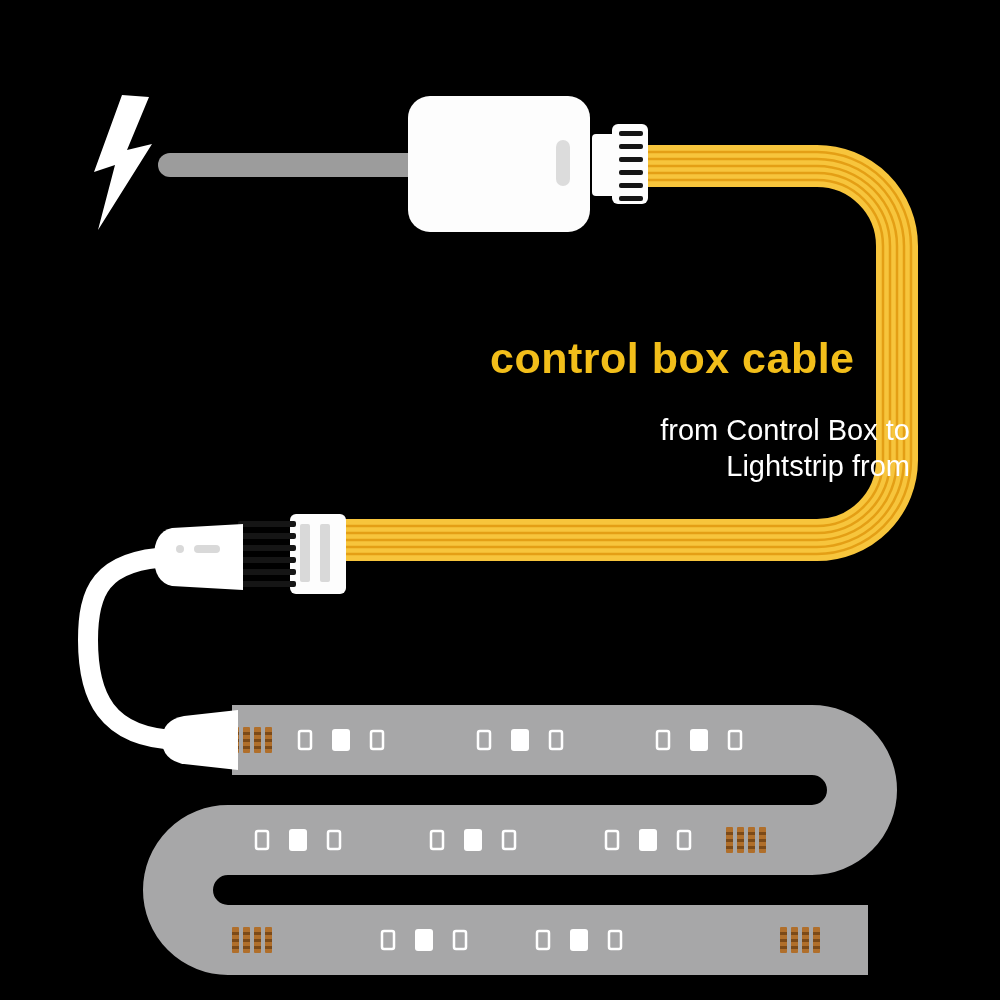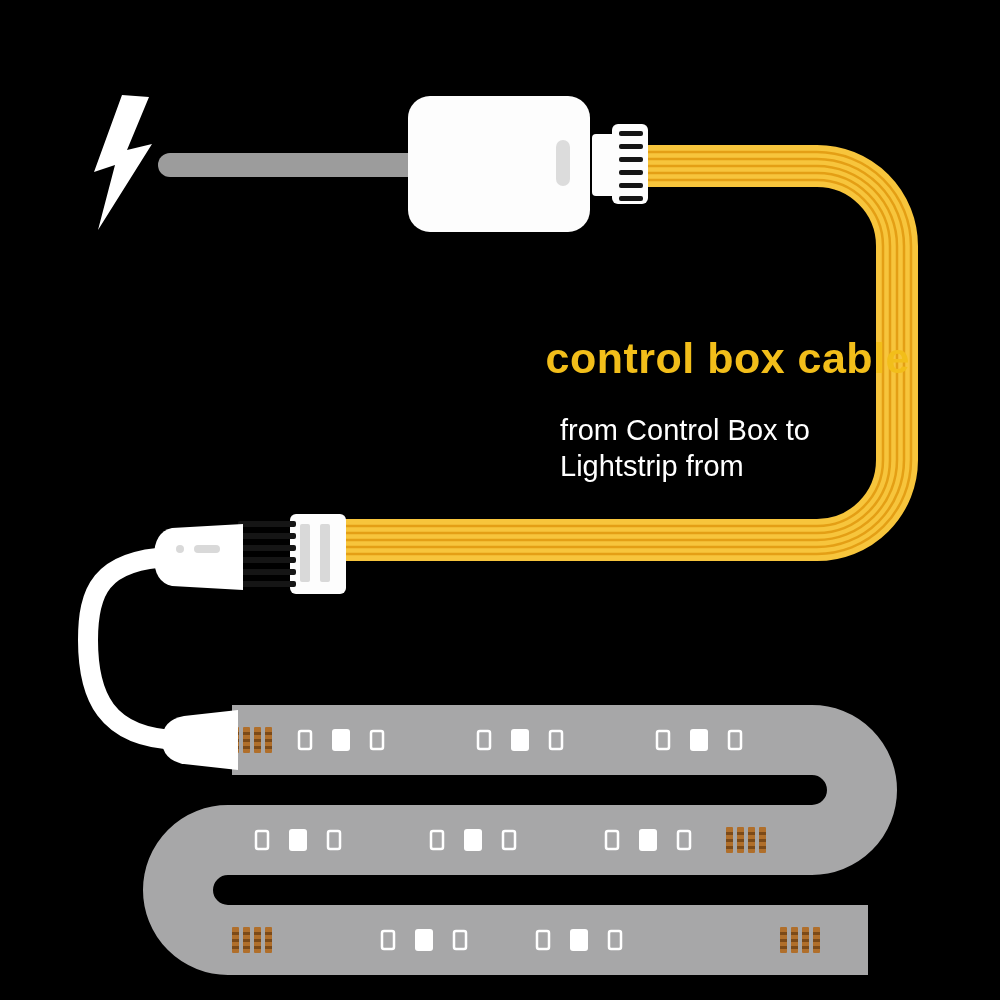--- a/index.html
+++ b/index.html
@@ -24,27 +24,27 @@
   .strip{fill:none;stroke:var(--strip-gray);stroke-width:70;}
   .white-cable{fill:none;stroke:var(--white);stroke-width:20;stroke-linecap:round;}
   .plug{fill:var(--white);}
   .pad-bar{fill:var(--pad-copper);}
   .pad-stripe{fill:var(--pad-copper-dark);}
   .led-big{fill:var(--led-white);}
   .led-small{fill:none;stroke:var(--led-white);stroke-width:2.5;}
 
   .title{
     position:absolute;left:490px;top:334px;width:420px;
-    text-align:right;
+    text-align:left;
     color:var(--title-yellow);
     font-size:43px;font-weight:700;letter-spacing:0.5px;
   }
   .subtitle{
     position:absolute;left:560px;top:412px;width:350px;
-    text-align:left;
+    text-align:right;
     color:var(--subtitle-white);
     font-size:29px;line-height:36px;font-weight:400;
   }
 </style>
 </head>
 <body>
 
 <div class="stage">
   <svg width="1000" height="1000" viewBox="0 0 1000 1000">
 

